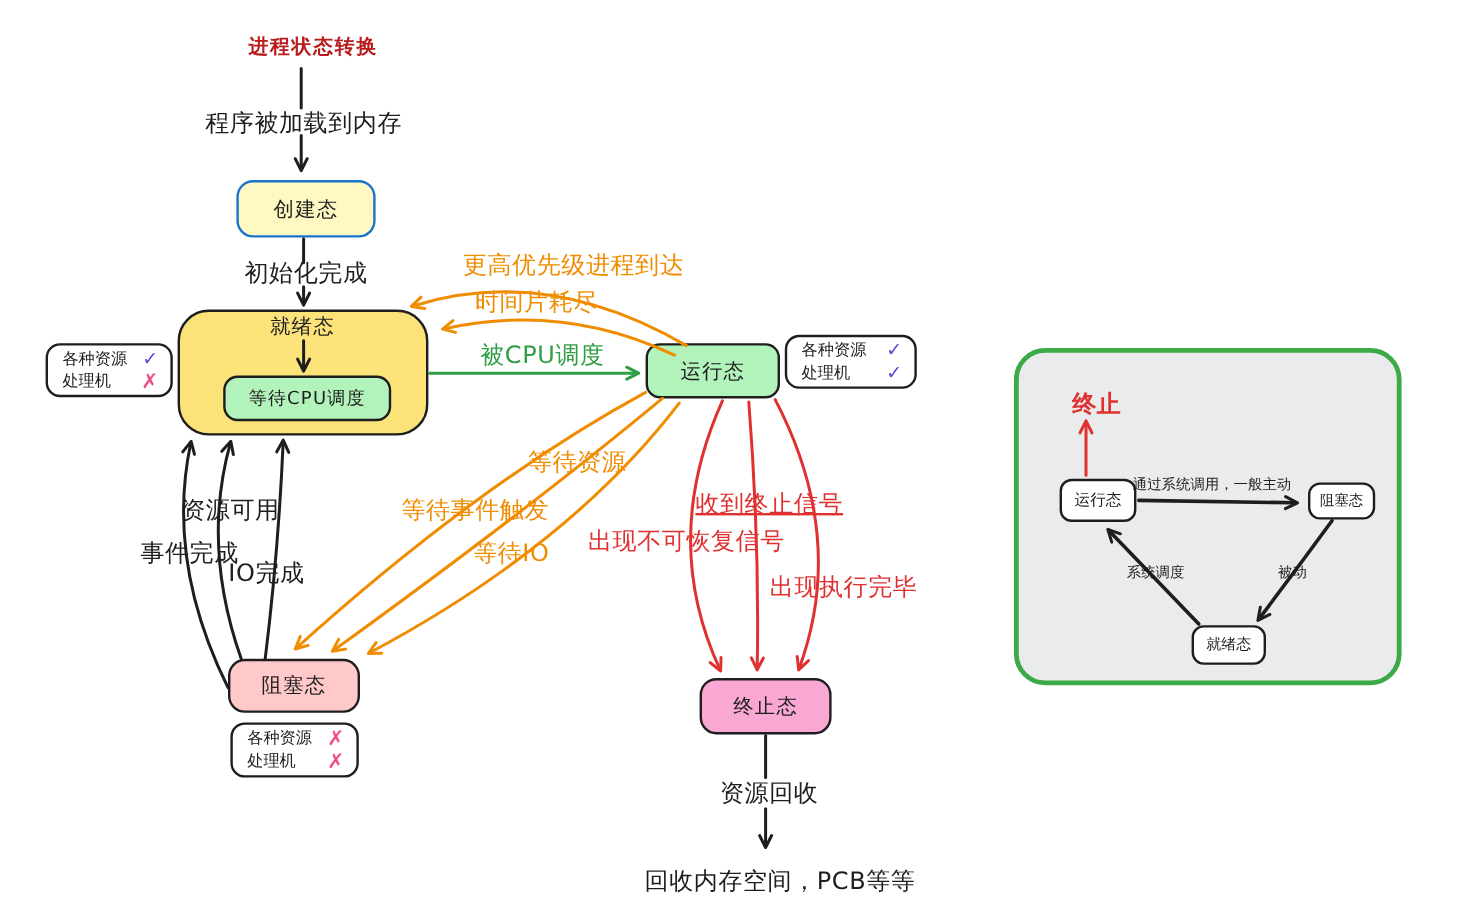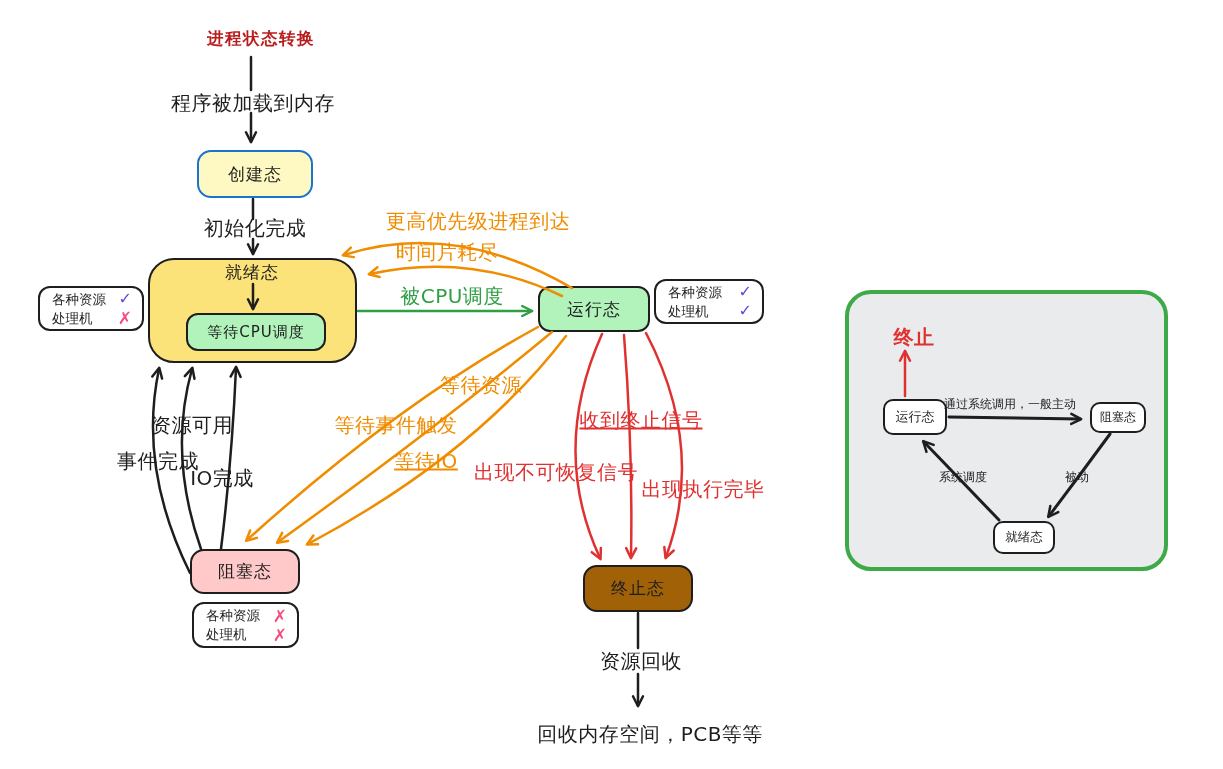--- a/index.html
+++ b/index.html
@@ -15,21 +15,21 @@
   .node{
     position:absolute;display:flex;align-items:center;justify-content:center;
     border:2.5px solid #1e1e1e;border-radius:14px;background:#fff;
     font-size:17px;font-weight:500;letter-spacing:1px;z-index:2;white-space:nowrap;
   }
   .node-create{left:197px;top:150px;width:116px;height:48px;background:#fef9c3;border-color:#1a73cf;}
   .node-ready{left:148px;top:258px;width:209px;height:105px;background:#fbe37a;border-radius:26px;}
   .node-waitcpu{left:186px;top:313px;width:140px;height:38px;background:#b2f2bb;border-radius:12px;font-size:15px;}
   .node-running{left:538px;top:286px;width:112px;height:46px;background:#b2f2bb;border-radius:12px;}
   .node-blocked{left:190px;top:549px;width:110px;height:45px;background:#ffc9c9;}
-  .node-terminated{left:583px;top:565px;width:110px;height:47px;background:#a16207;}
+  .node-terminated{left:583px;top:565px;width:110px;height:47px;background:#f9a8d4;}
 
   
   .note{
     position:absolute;z-index:2;background:#fff;border:2.5px solid #1e1e1e;border-radius:12px;
     padding:4px 10px 4px 12px;display:flex;flex-direction:column;justify-content:center;gap:0px;
   }
   .note-row{display:flex;align-items:center;justify-content:space-between;gap:10px;font-size:13.5px;line-height:19px;white-space:nowrap;}
   .note-icon{font-weight:bold;font-size:16px;line-height:16px;}
   .icon-check{color:#6741d9;}
   .icon-cross{color:#f04f7e;font-size:17px;}
@@ -185,26 +185,26 @@
   </svg>
 
   <div class="lbl blue" style="left:261px;top:39px;">进程状态转换</div>
   <div class="lbl" style="left:253px;top:103px;">程序被加载到内存</div>
   <div class="lbl" style="left:255px;top:228px;">初始化完成</div>
   <div class="lbl orange" style="left:478px;top:221px;">更高优先级进程到达</div>
   <div class="lbl orange" style="left:447px;top:252px;">时间片耗尽</div>
   <div class="lbl green" style="left:452px;top:296px;">被CPU调度</div>
   <div class="lbl orange" style="left:396px;top:409px;margin-top:16px;">等待事件触发</div>
   <div class="lbl orange" style="left:481px;top:385px;">等待资源</div>
-  <div class="lbl orange" style="left:426px;top:461px;text-decoration:underline;">等待IO</div>
+  <div class="lbl orange" style="left:426px;top:461px;">等待IO</div>
   <div class="lbl" style="left:158px;top:461px;">事件完成</div>
   <div class="lbl" style="left:192px;top:425px;">资源可用</div>
   <div class="lbl" style="left:222px;top:478px;">IO完成</div>
   <div class="lbl red" style="left:641px;top:420px;text-decoration:underline;">收到终止信号</div>
-  <div class="lbl red" style="left:556px;top:451px;margin-top:21px;">出现不可恢复信号</div>
+  <div class="lbl red" style="left:572px;top:451px;">出现不可恢复信号</div>
   <div class="lbl red" style="left:703px;top:445px;margin-top:44px;">出现执行完毕</div>
   <div class="lbl" style="left:641px;top:661px;">资源回收</div>
   <div class="lbl" style="left:650px;top:734px;">回收内存空间，PCB等等</div>
 
   <div class="lbl red" style="left:914px;top:337px;font-weight:700;">终止</div>
   <div class="lbl tiny" style="left:1010px;top:404px;">通过系统调用，一般主动</div>
   <div class="lbl small" style="left:963px;top:477px;">系统调度</div>
   <div class="lbl small" style="left:1077px;top:477px;">被动</div>
 
 </div>

